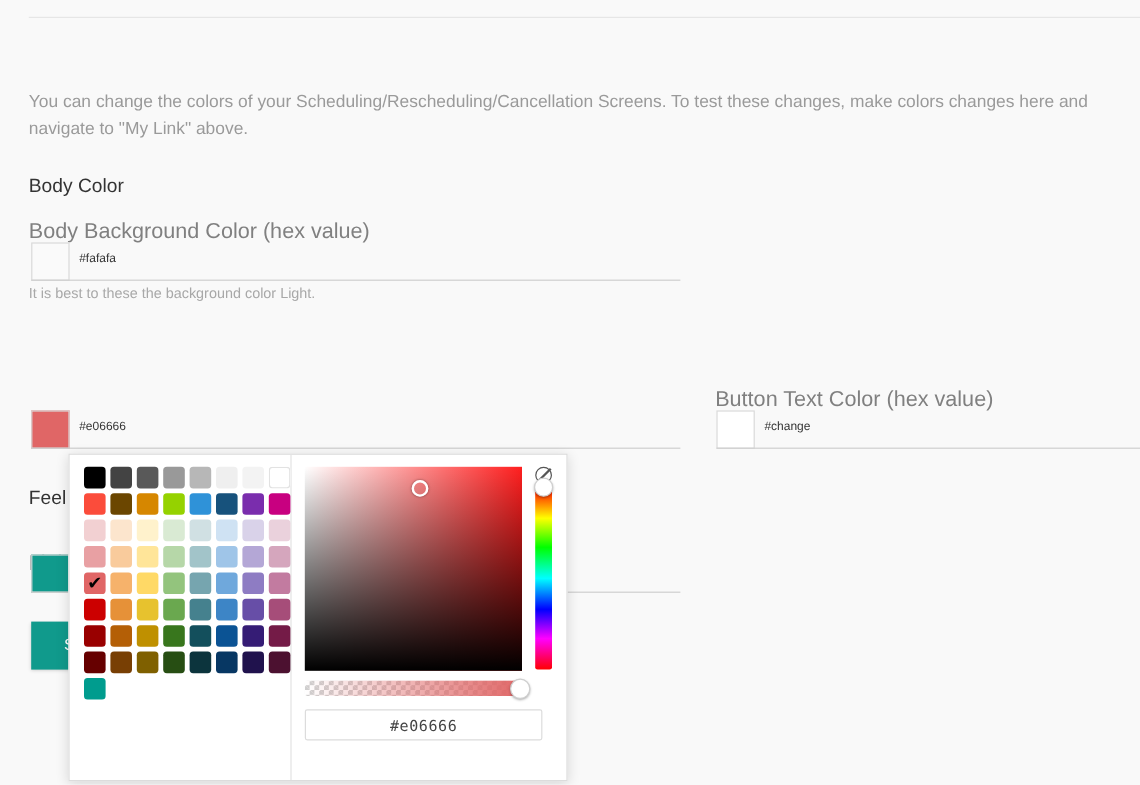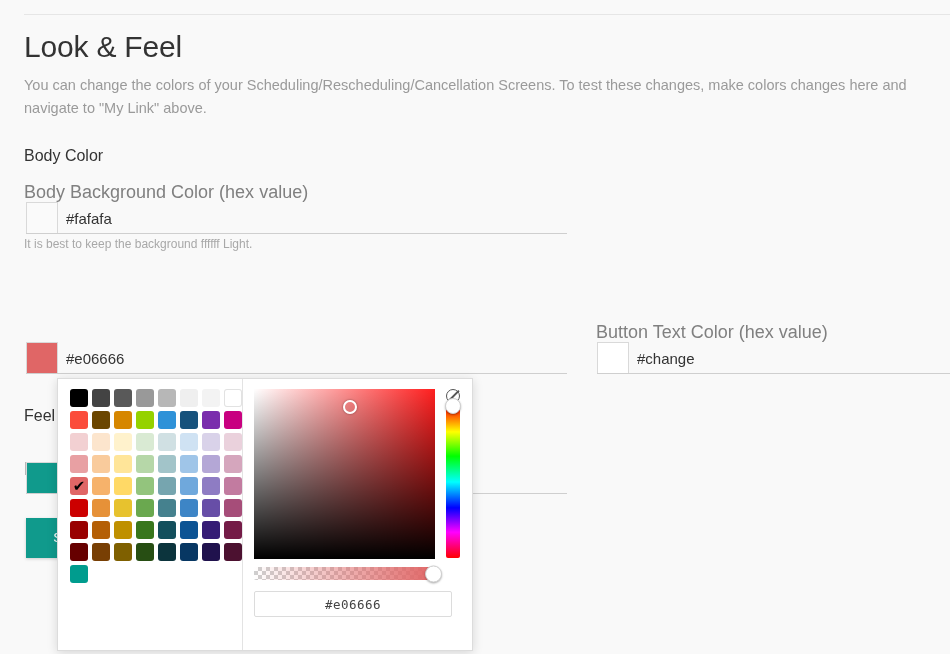--- a/index.html
+++ b/index.html
@@ -52,21 +52,21 @@
     background:#fff;
   }
 
   .field-underline {
     position:absolute;
     height:1px; background:#cfcfcf;
   }
 
   .field-value {
     position:absolute;
-    font-size:15px; color:#333;
+    font-size:10px; color:#333;
   }
 
   .field-help {
     position:absolute;
     font-size:12px; color:#a8a8a8;
   }
 
   .save-btn {
     position:absolute;
     background:#109a8c;
@@ -255,31 +255,30 @@
     font-family:"Liberation Sans", sans-serif;
   }
 </style>
 </head>
 <body>
 
 <div class="page">
 
   <div class="top-rule"></div>
 
-  <div class="page-title">Look &amp; Feel</div>
   <div class="page-desc">You can change the colors of your Scheduling/Rescheduling/Cancellation Screens. To test these changes, make colors changes here and
 navigate to "My Link" above.</div>
 
   <div class="section-head sec-body">Body Color</div>
 
   <div class="field-label" style="left:24px; top:182px;">Body Background Color (hex value)</div>
   <div class="swatch-box" id="sw-body" style="left: 26px; top: 202px; background: rgb(250, 250, 250);"></div>
   <div class="field-value" style="left:66px; top:210px;">#fafafa</div>
   <div class="field-underline" style="left:26px; top:233px; width:541px;"></div>
-  <div class="field-help" style="left:24px; top:237px;">It is best to keep the background ffffff Light.</div>
+  <div class="field-help" style="left:24px; top:237px;">It is best to these the background color Light.</div>
 
 
   <div class="swatch-box" id="sw-btnbg" style="left: 26px; top: 342px; background: rgb(224, 102, 102);"></div>
   <div class="field-value" style="left:66px; top:350px;">#e06666</div>
   <div class="field-underline" style="left:26px; top:373px; width:541px;"></div>
 
   <div class="field-label" style="left:596px; top:322px;">Button Text Color (hex value)</div>
   <div class="swatch-box" id="sw-btntext" style="left: 597px; top: 342px; background: rgb(255, 255, 255);"></div>
   <div class="field-value" style="left:637px; top:350px;">#change</div>
   <div class="field-underline" style="left:597px; top:373px; width:353px;"></div>

